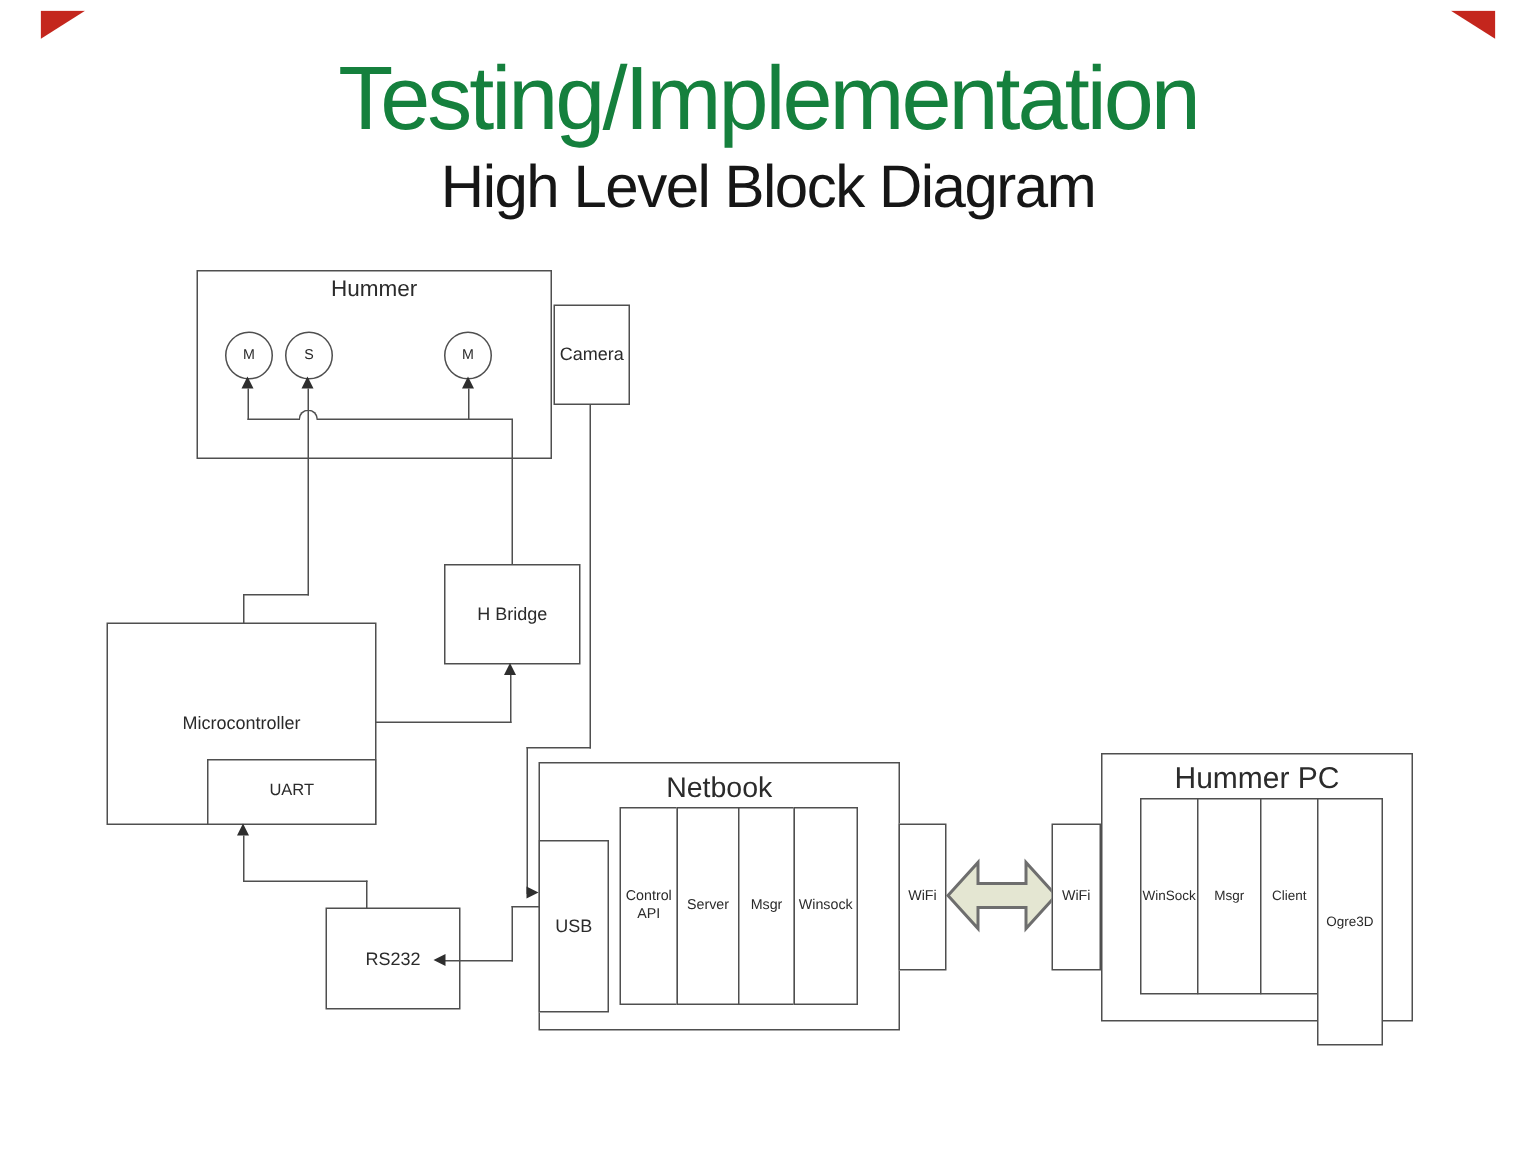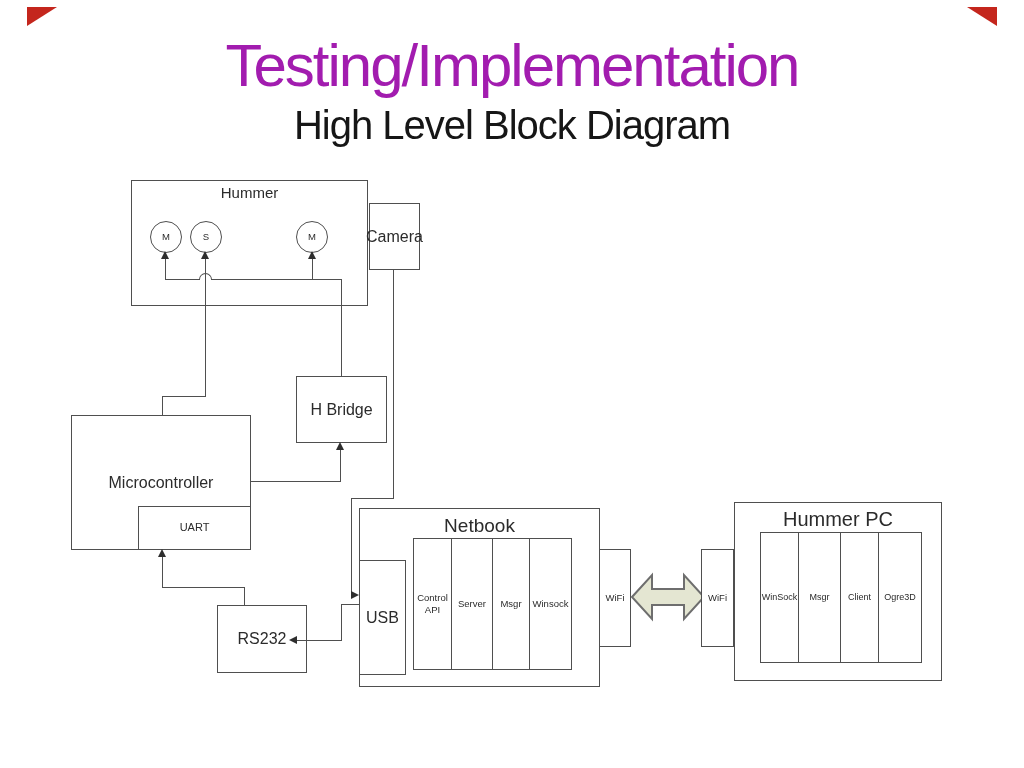--- a/index.html
+++ b/index.html
@@ -1,36 +1,36 @@
 <!DOCTYPE html>
 <html><head>
 <meta charset="utf-8">
 <style>
   html,body{margin:0;padding:0;background:#ffffff;}
   #stage{position:relative;width:1024px;height:768px;background:#ffffff;overflow:hidden;
          font-family:"Liberation Sans",sans-serif;color:#2b2b2b;}
 
   
   .slide-title{position:absolute;top:36px;left:0;width:1024px;text-align:center;
-               font-size:60px;line-height:1.0;letter-spacing:-2px;color:#a21caf;font-weight:400;}
+               font-size:60px;line-height:1.0;letter-spacing:-2px;color:#15803d;font-weight:400;}
   .slide-subtitle{position:absolute;top:105px;left:0;width:1024px;text-align:center;
                font-size:40px;line-height:1.0;letter-spacing:-1px;color:#161616;font-weight:400;}
 
   
   .corner{position:absolute;top:7px;width:30px;height:19px;}
   .corner.left{left:27px;clip-path:polygon(0 0,100% 0,0 100%);}
   .corner.right{left:967px;clip-path:polygon(0 0,100% 0,100% 100%);}
 
   
   .box{position:absolute;box-sizing:border-box;border:1px solid #4f4f4f;background:#fff;
        display:flex;align-items:center;justify-content:center;text-align:center;line-height:1.25;}
   .circle{border-radius:50%;}
   .panel{display:block;}
   .panel-label{position:absolute;top:3px;left:0;width:100%;text-align:center;}
-  .fs9{font-size:9px;}  .fs95{font-size:9.5px;} .fs10{font-size:16px;justify-content:center;} .fs11{font-size:11px;}
+  .fs9{font-size:9px;}  .fs95{font-size:9.5px;} .fs10{font-size:12px;justify-content:center;} .fs11{font-size:11px;}
   .fs15{font-size:15px;} .fs19{font-size:19px;} .fs20{font-size:20px;}
 
   .hl{position:absolute;height:1px;background:#4f4f4f;}
   .vl{position:absolute;width:1px;background:#4f4f4f;}
   .hop{position:absolute;box-sizing:border-box;left:199px;top:273px;width:13px;height:7px;
        border:1px solid #4f4f4f;border-bottom:none;border-radius:7px 7px 0 0;background:#fff;}
 
   .ah{position:absolute;width:0;height:0;}
   .ah.up{border-left:4px solid transparent;border-right:4px solid transparent;border-bottom:8px solid #2e2e2e;}
   .ah.right{border-top:4px solid transparent;border-bottom:4px solid transparent;border-left:8px solid #2e2e2e;}
@@ -115,21 +115,21 @@
   </div>
   <div class="box fs9" style="left:760px;top:532px;width:39px;height:131px;">
     <span>WinSock</span>
   </div>
   <div class="box fs9" style="left:798px;top:532px;width:43px;height:131px;">
     <span>Msgr</span>
   </div>
   <div class="box fs9" style="left:840px;top:532px;width:39px;height:131px;">
     <span>Client</span>
   </div>
-  <div class="box fs9" style="left:878px;top:532px;width:44px;height:131px;text-align:center;">
+  <div class="box fs9" style="left:878px;top:532px;width:44px;height:165px;text-align:center;">
     <span>Ogre3D</span>
   </div>
 
   <div class="hl" style="left:165px;top:279px;width:36px;"></div>
   <div class="hop"></div>
   <div class="hl" style="left:212px;top:279px;width:130px;"></div>
   <div class="vl" style="left:341px;top:280px;height:96px;"></div>
 
   <div class="vl" style="left:165px;top:259px;height:21px;"></div>
   <div class="ah up" style="left:161px;top:251px;"></div>

